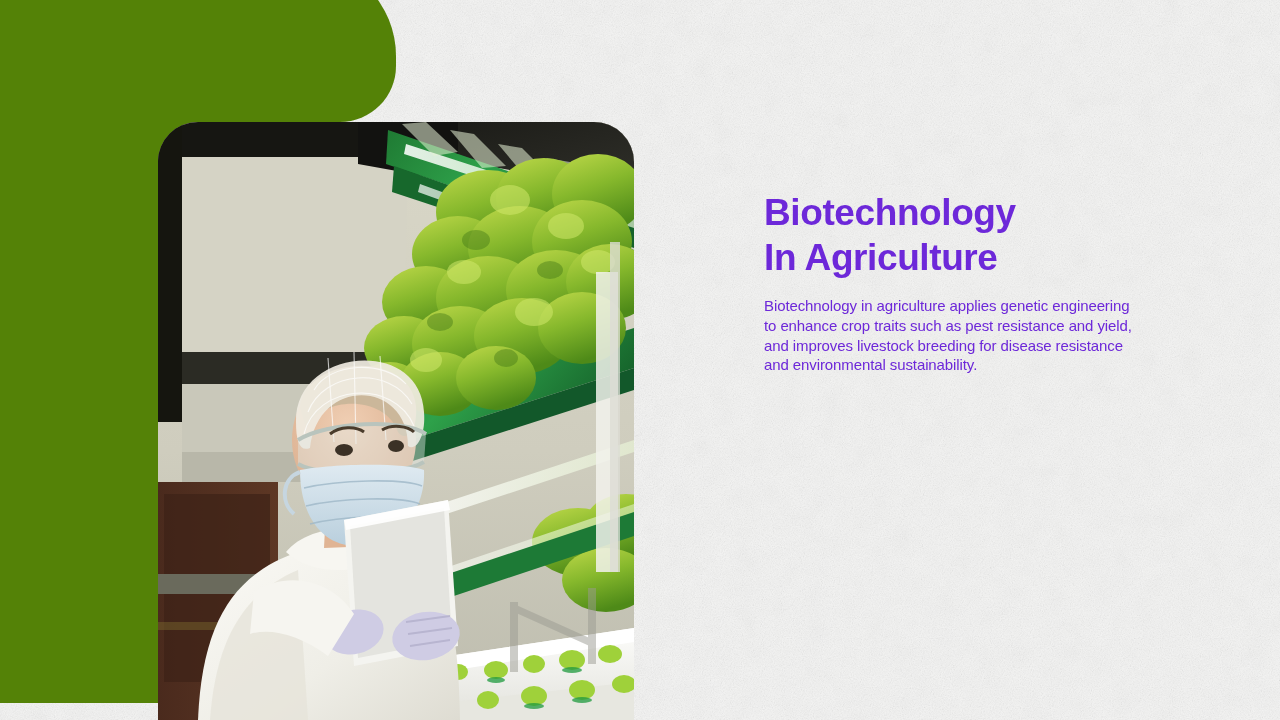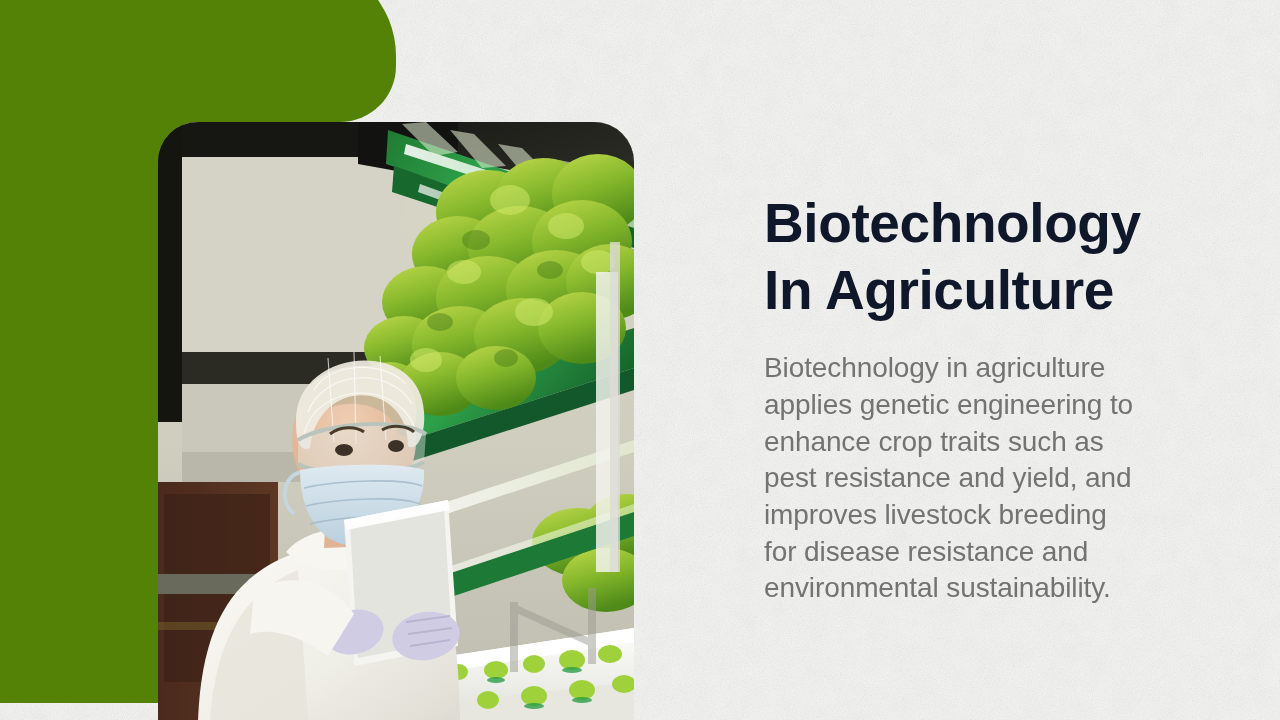--- a/index.html
+++ b/index.html
@@ -73,32 +73,32 @@
 
   
   .text-col {
     position: absolute;
     left: 764px;
     top: 190px;
     width: 380px;
     z-index: 4;
   }
   .headline {
-    font-size: 55px;
+    font-size: 37px;
     font-weight: 700;
     line-height: 1.22;
     letter-spacing: -0.4px;
-    color: #0f172a;
-    margin-bottom: 26px;
+    color: #6d28d9;
+    margin-bottom: 16px;
     white-space: pre-line;
   }
   .body-copy {
-    font-size: 28px;
+    font-size: 15px;
     line-height: 1.31;
-    color: #737373;
+    color: #6d28d9;
     letter-spacing: -0.1px;
     max-width: 375px;
   }
 </style>
 </head>
 <body>
 
 <div class="slide">
 
   <svg class="noise-layer" width="1280" height="720" xmlns="http://www.w3.org/2000/svg">

